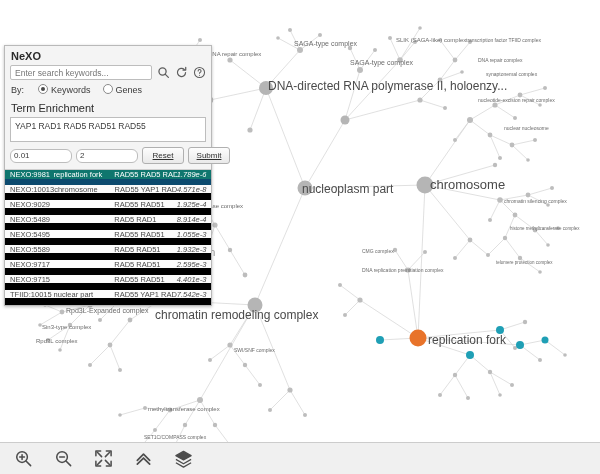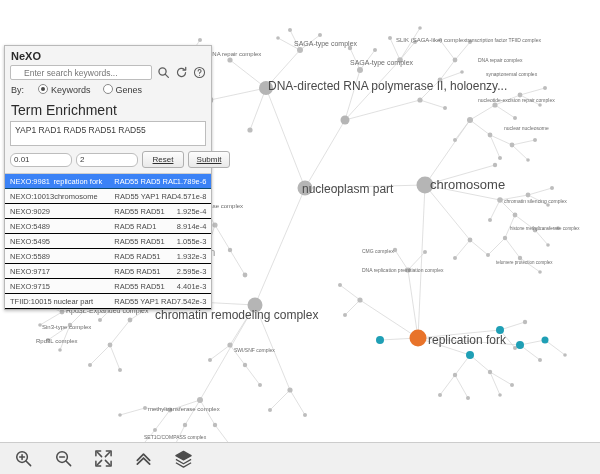--- a/index.html
+++ b/index.html
@@ -56,21 +56,21 @@
     padding: 0 5px 4px 5px;
     gap: 4px;
   }
   .search-input {
     flex: 1;
     height: 15px;
     border: 1px solid #bdbdbd;
     background: #fff;
     font-size: 8.5px;
     color: #9a9a9a;
-    padding: 0 13px;
+    padding: 0 4px;
     box-sizing: border-box;
     border-radius: 2px;
   }
   .icon-btn {
     width: 14px; height: 14px;
     display: inline-flex;
     align-items: center;
     justify-content: center;
     color: #6a6a6a;
   }
@@ -99,21 +99,21 @@
     content: "";
     position: absolute;
     left: 2px; top: 2px;
     width: 4px; height: 4px;
     border-radius: 50%;
     background: #4a4a4a;
   }
 
   .section-label {
     padding: 2px 6px 3px 6px;
-    font-size: 14px;
+    font-size: 11px;
     color: #2b2b2b;
   }
   .term-area {
     margin: 0 5px 5px 5px;
     height: 25px;
     background: #fff;
     border: 1px solid #bdbdbd;
     font-size: 8.5px;
     color: #3a3a3a;
     padding: 3px 4px;
@@ -158,33 +158,33 @@
     background: #fbfbfb;
     max-height: 140px;
     overflow: hidden;
   }
   .res-row {
     display: flex;
     align-items: center;
     font-size: 7.5px;
     color: #4a4a4a;
     height: 15px;
-    border-bottom: 1px solid #000000;
+    border-bottom: 7px solid #000000;
     padding: 0 2px;
     box-sizing: border-box;
   }
   .res-row.selected {
-    background: #3b82f6;
+    background: #0f766e;
     color: #ffffff;
-    border-bottom: 1px solid #0c4a6e;
+    border-bottom: 6px solid #0c4a6e;
   }
   .res-row .c-id   { width: 46px; padding-left: 3px; }
   .res-row .c-name { width: 64px; overflow: hidden; white-space: nowrap; }
   .res-row .c-genes{ width: 66px; overflow: hidden; white-space: nowrap; }
-  .res-row .c-p    { width: 34px; text-align: left; }
+  .res-row .c-p    { width: 34px; text-align: left; font-style: italic; }
 
   
   #bottom-toolbar {
     position: absolute;
     left: 0;
     bottom: 0;
     width: 600px;
     height: 32px;
     background: #f0f0f0;
     border-top: 1px solid #cccccc;

